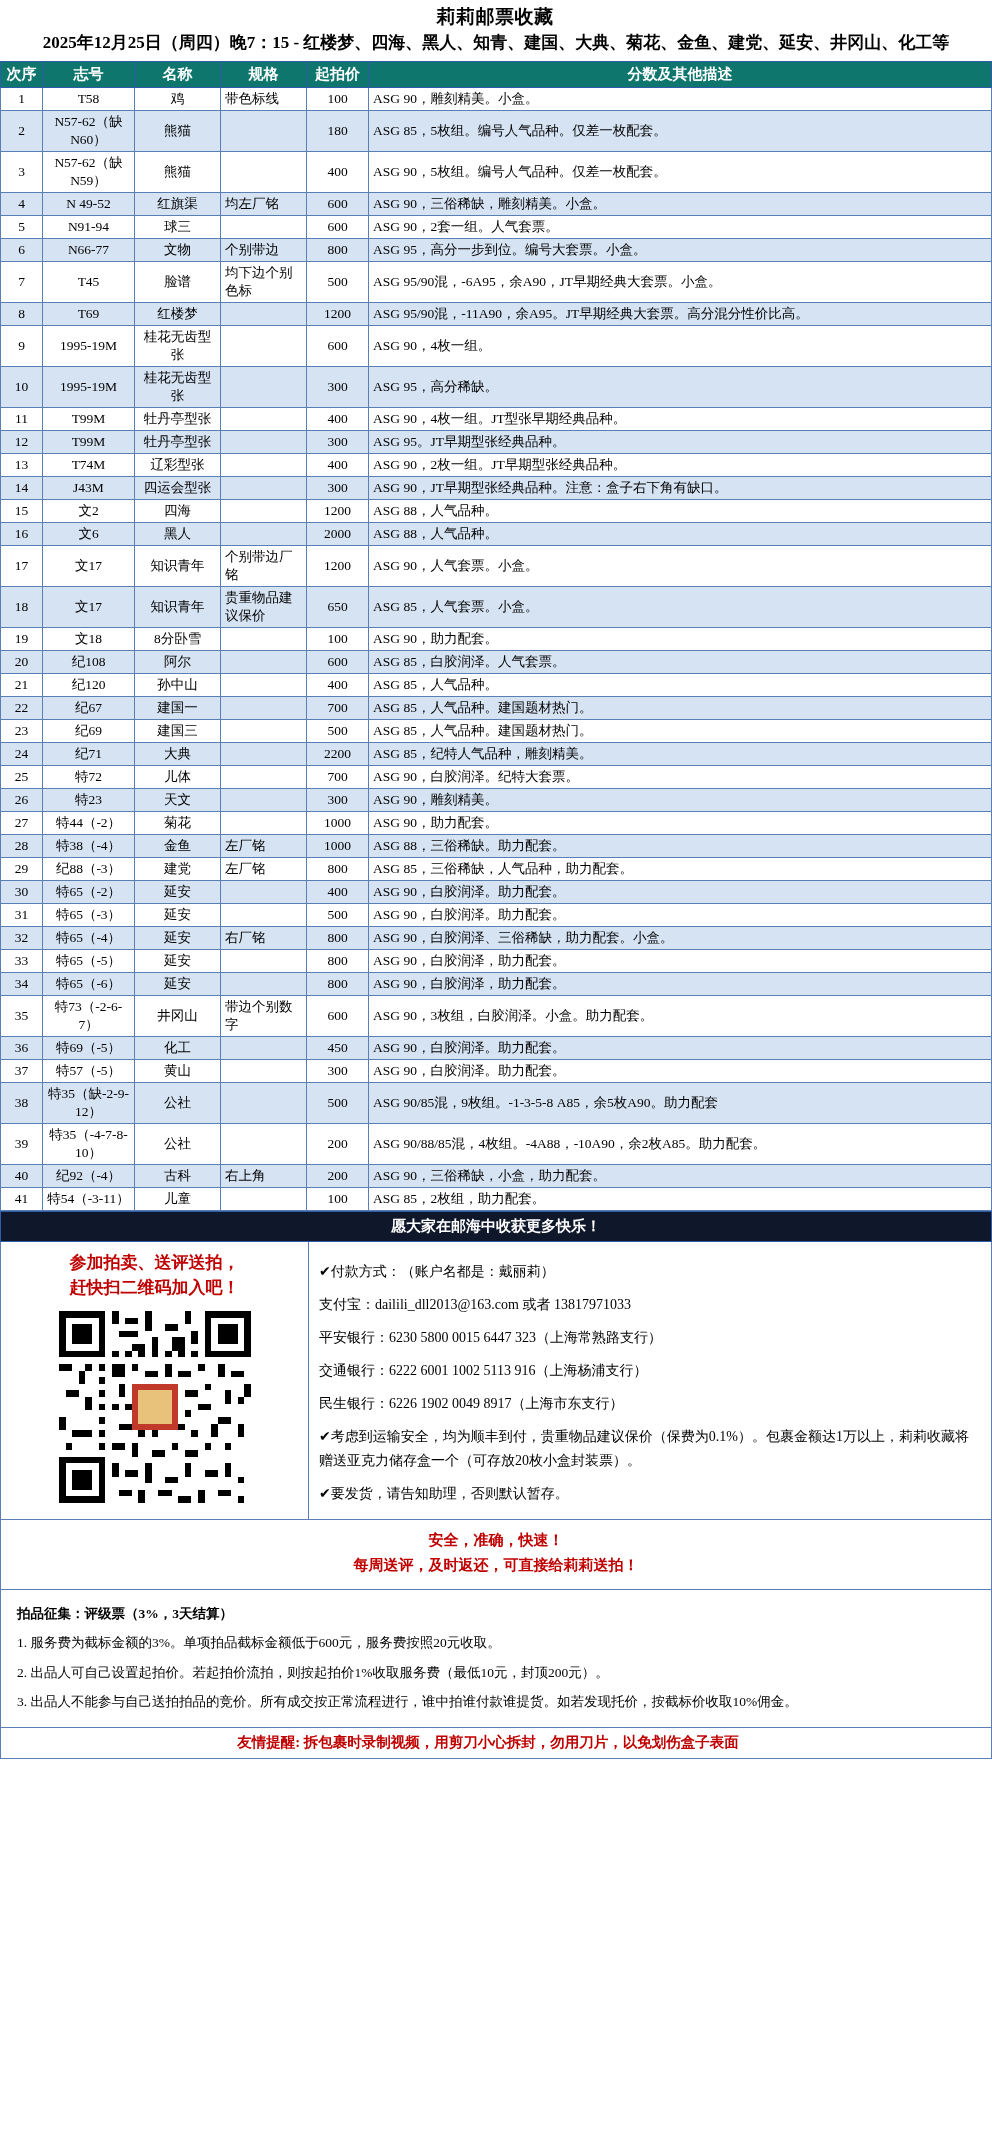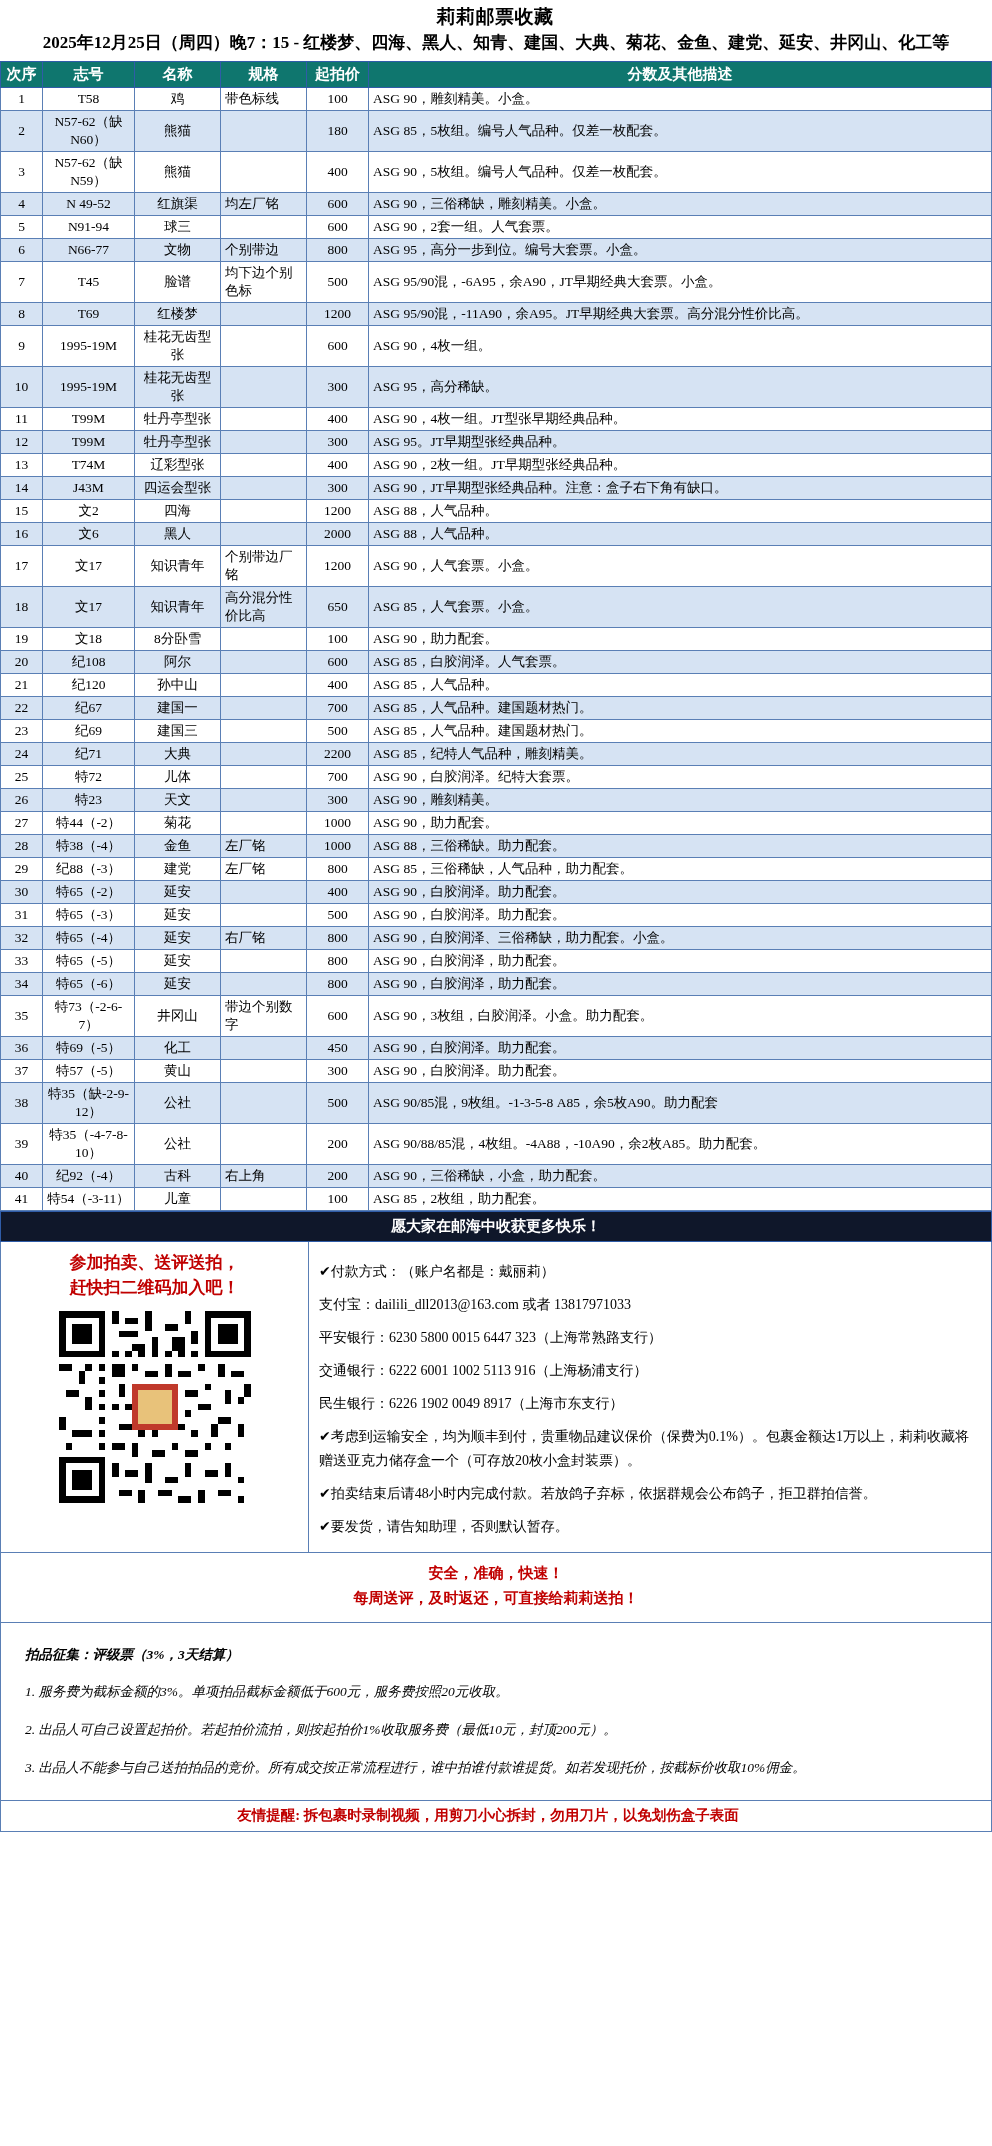--- a/index.html
+++ b/index.html
@@ -119,21 +119,21 @@
   }
 
   
   .rules {
     border: 1px solid #5a7fb5;
     border-top: none;
     padding: 5px 8px 6px 8px;
     font-size: 13.5px;
     line-height: 1.6;
   }
-  .rules p { margin: 16px; font-style: italic; }
+  .rules p { margin: 8px; }
   .rules .t { font-weight: bold; }
 
   .footer-note {
     border: 1px solid #5a7fb5;
     border-top: none;
     text-align: center;
     color: #c00000;
     font-weight: bold;
     font-size: 14.5px;
     padding: 5px 16px 6px 0;
@@ -292,21 +292,21 @@
           <td class="c-code">文17</td>
           <td class="c-name">知识青年</td>
           <td class="c-spec">个别带边厂铭</td>
           <td class="c-price">1200</td>
           <td class="c-desc">ASG 90，人气套票。小盒。</td>
         </tr>
         <tr class="even">
           <td class="c-idx">18</td>
           <td class="c-code">文17</td>
           <td class="c-name">知识青年</td>
-          <td class="c-spec">高分混分性价比高</td>
+          <td class="c-spec">贵重物品建议保价</td>
           <td class="c-price">650</td>
           <td class="c-desc">ASG 85，人气套票。小盒。</td>
         </tr>
         <tr class="odd">
           <td class="c-idx">19</td>
           <td class="c-code">文18</td>
           <td class="c-name">8分卧雪</td>
           <td class="c-spec"></td>
           <td class="c-price">100</td>
           <td class="c-desc">ASG 90，助力配套。</td>
@@ -616,23 +616,20 @@
       <div class="blk">
         <p>✔付款方式：（账户名都是：戴丽莉）</p>
         <p>支付宝：dailili_dll2013@163.com  或者 13817971033</p>
         <p>平安银行：6230 5800 0015 6447 323（上海常熟路支行）</p>
         <p>交通银行：6222 6001 1002 5113 916（上海杨浦支行）</p>
         <p>民生银行：6226 1902 0049 8917（上海市东支行）</p>
       </div>
       <div class="blk">
         <p>✔考虑到运输安全，均为顺丰到付，贵重物品建议保价（保费为0.1%）。包裹金额达1万以上，莉莉收藏将赠送亚克力储存盒一个（可存放20枚小盒封装票）。</p>
       </div>
-      <div class="blk">
-        <p>✔拍卖结束后请48小时内完成付款。若放鸽子弃标，依据群规会公布鸽子，拒卫群拍信誉。</p>
-      </div>
       <div>
         <p>✔要发货，请告知助理，否则默认暂存。</p>
       </div>
     </div>
   </div>
 
   <div class="red-notice">
     <div>安全，准确，快速！</div>
     <div>每周送评，及时返还，可直接给莉莉送拍！</div>
   </div>

